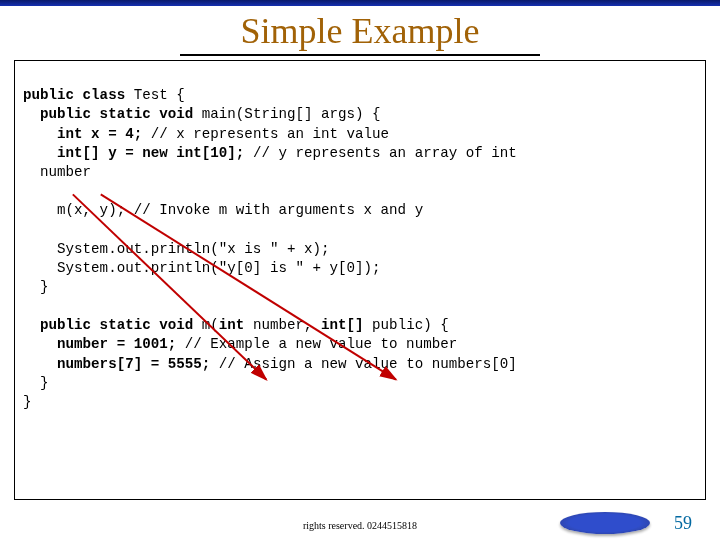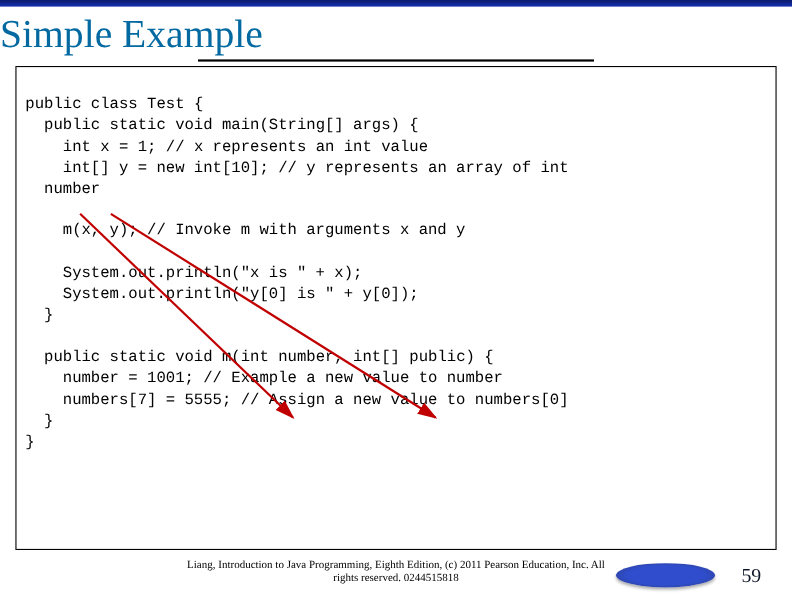--- a/index.html
+++ b/index.html
@@ -9,43 +9,44 @@
     background: #fff;
     font-family: "Times New Roman", serif;
     position: relative;
     overflow: hidden;
   }
   .top-bar {
     height: 6px;
     background: linear-gradient(180deg, #0a1a6b 0%, #1530b0 100%);
   }
   .title {
+    text-align: center;
     font-size: 36px;
-    color: #0369a1;
+    color: #a16207;
     padding: 4px 0 2px 0;
   }
   .title-underline {
     width: 360px;
     height: 2px;
     background: #000;
     margin: 0 auto 4px auto;
   }
   .code-box {
     border: 1px solid #000;
     margin: 0 14px;
     padding: 6px 8px 8px 8px;
     font-family: "Courier New", monospace;
     font-size: 14.2px;
     line-height: 1.35;
     white-space: pre;
     background: #fff;
     height: 440px;
     position: relative;
   }
-  .b { font-weight: normal; text-align: right; }
+  .b { font-weight: bold; text-align: right; }
   .arrows {
     position: absolute;
     top: 0; left: 0;
     width: 100%; height: 100%;
     pointer-events: none;
   }
   .footer {
     position: absolute;
     bottom: 0;
     left: 0;
@@ -71,36 +72,36 @@
     position: relative;
     z-index: 2;
     line-height: 1.2;
     padding: 2px 140px 0 140px;
   }
   .page-num {
     position: absolute;
     right: 28px;
     bottom: 6px;
     font-size: 18px;
-    color: #0f172a;
+    color: #0369a1;
     z-index: 3;
   }
 </style>
 </head>
 <body>
 
 <div class="top-bar"></div>
 
 <div class="title">Simple Example</div>
 <div class="title-underline"></div>
 
 <div class="code-box">
 <span class="b">public class</span><span> Test {</span>
 <span class="b">  public static void</span><span> main(String[] args) {</span>
-<span class="b">    int x = 1;</span><span> // x represents an int value</span>
+<span class="b">    int x = 4;</span><span> // x represents an int value</span>
 <span class="b">    int[] y = new int[10];</span><span> // y represents an array of int</span>
 <span>  number</span>
 <span></span>
 <span>    m(x, y); // Invoke m with arguments x and y</span>
 <span></span>
 <span>    System.out.println("x is " + x);</span>
 <span>    System.out.println("y[0] is " + y[0]);</span>
 <span>  }</span>
 <span></span>
 <span class="b">  public static void</span><span> m(</span><span class="b">int</span><span> number, </span><span class="b">int[]</span><span> public) {</span>
@@ -115,17 +116,17 @@
     </marker>
   </defs>
   <line x1="58" y1="134" x2="252" y2="320" stroke="#c00000" stroke-width="2" marker-end="url(#ah)"></line>
   <line x1="86" y1="134" x2="382" y2="320" stroke="#c00000" stroke-width="2" marker-end="url(#ah)"></line>
 </svg>
 </div>
 
 <div class="footer">
   <div class="ellipse"></div>
   <div class="copyright">
-    <span>Liang, Introduction to Java Programming, Eighth Edition, (c) 2011 Pearson Education, Inc. All</span><br>
+    <br>
     <span>rights reserved. 0244515818</span>
   </div>
   <div class="page-num">59</div>
 </div>
 
 </body></html>

